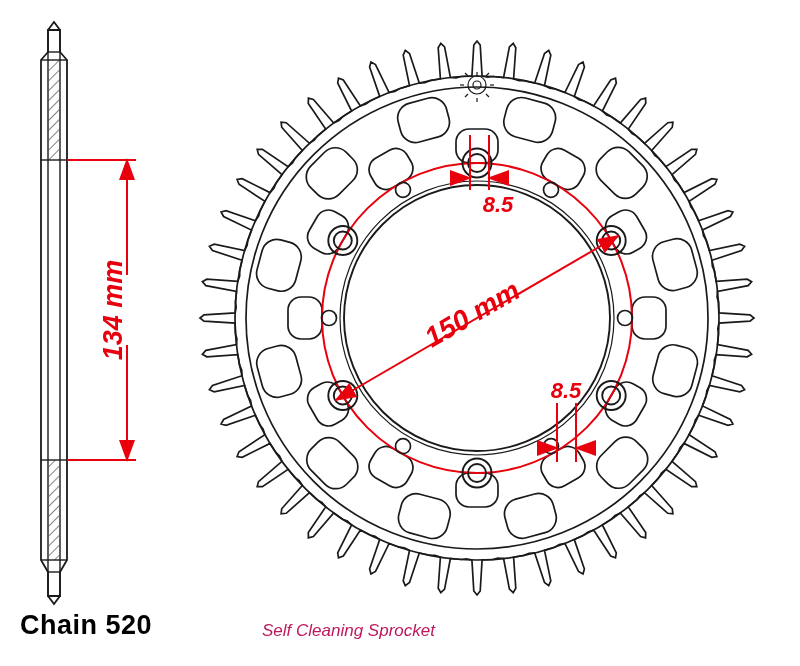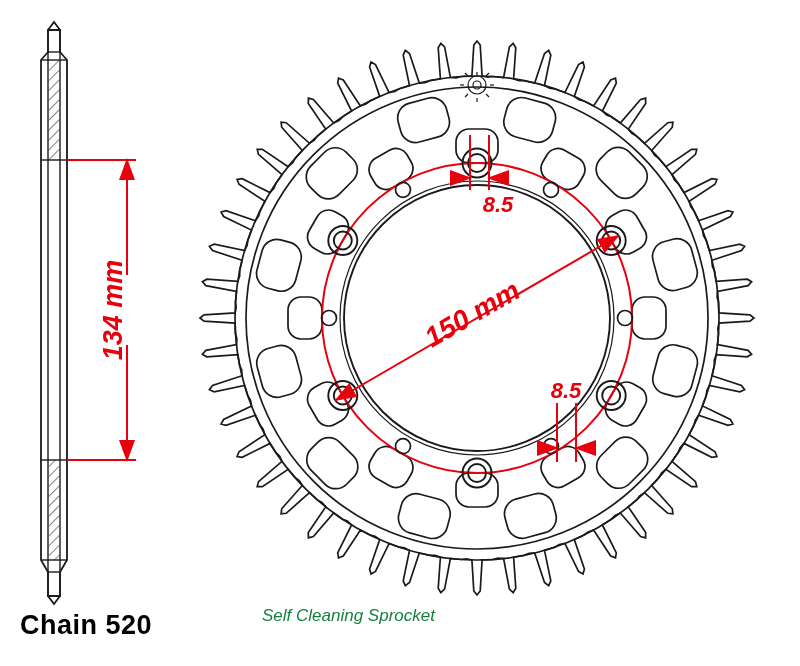--- a/index.html
+++ b/index.html
@@ -38,24 +38,24 @@
   .cap-part {
     right: 22px;
     top: 610px;
     font-size: 27px;
     font-weight: bold;
     color: #000000;
     letter-spacing: 0.5px;
   }
   .cap-note {
     left: 262px;
-    top: 606px;
+    top: 621px;
     font-size: 17px;
     font-style: italic;
-    color: #15803d;
+    color: #be185d;
   }
   .dimtext {
     fill: #e8000d;
     font-family: "Liberation Sans", sans-serif;
     font-style: italic;
     font-weight: bold;
   }
 </style>
 </head>
 <body>

